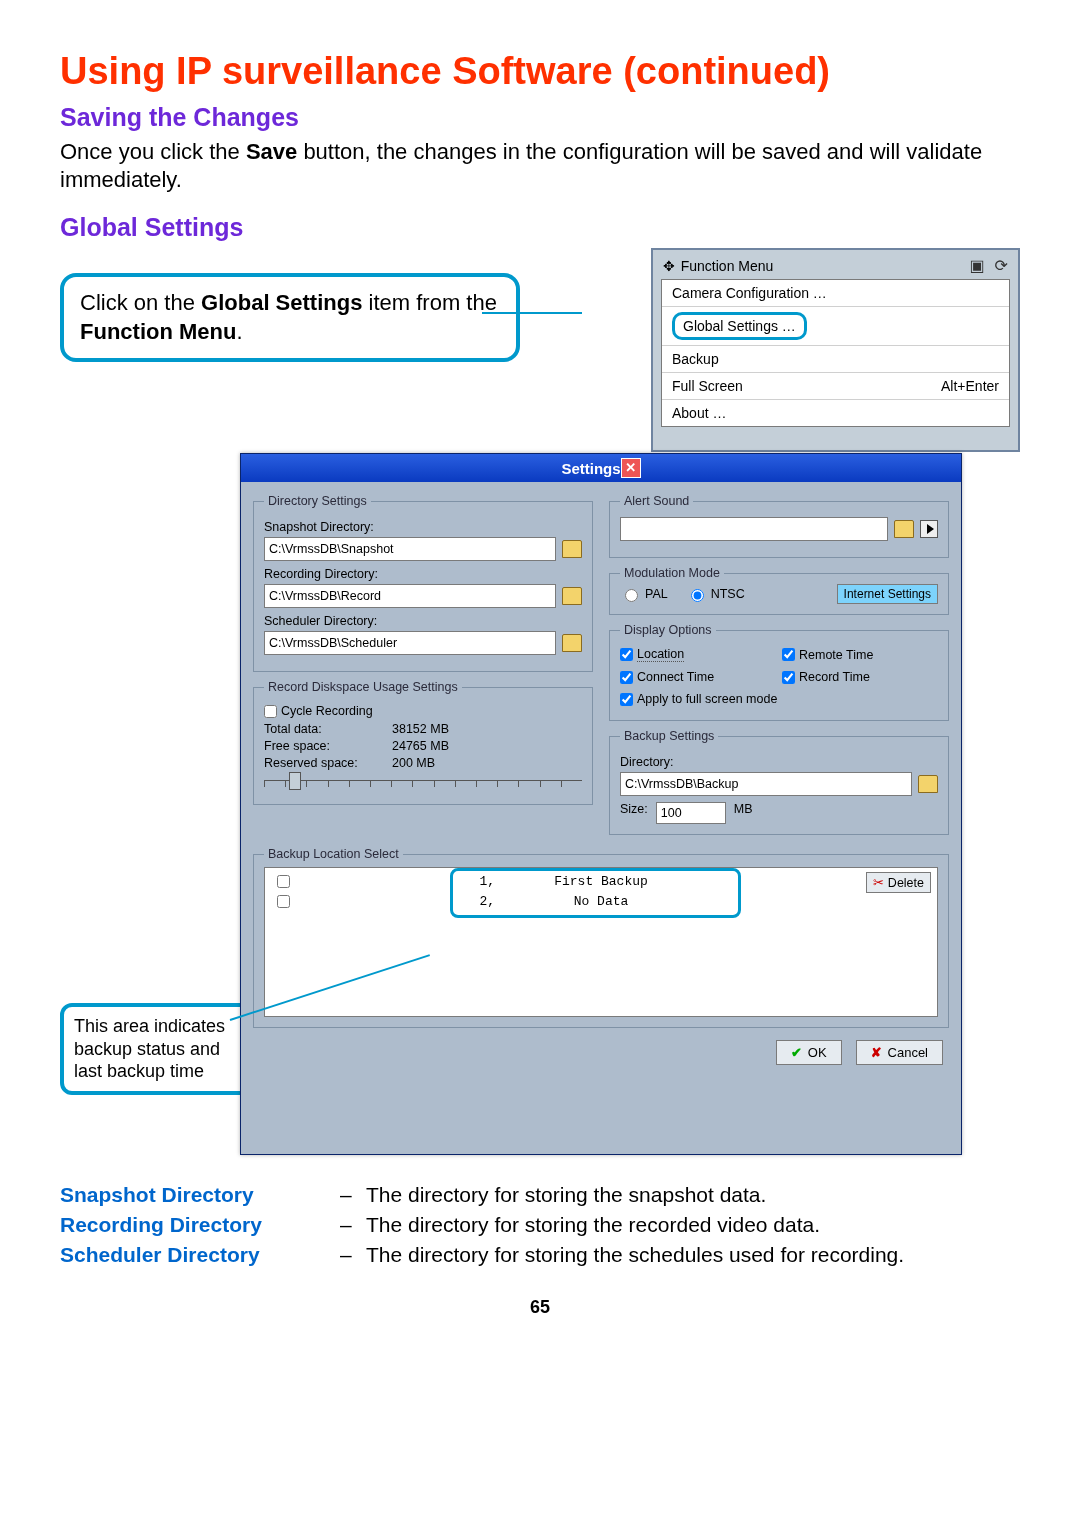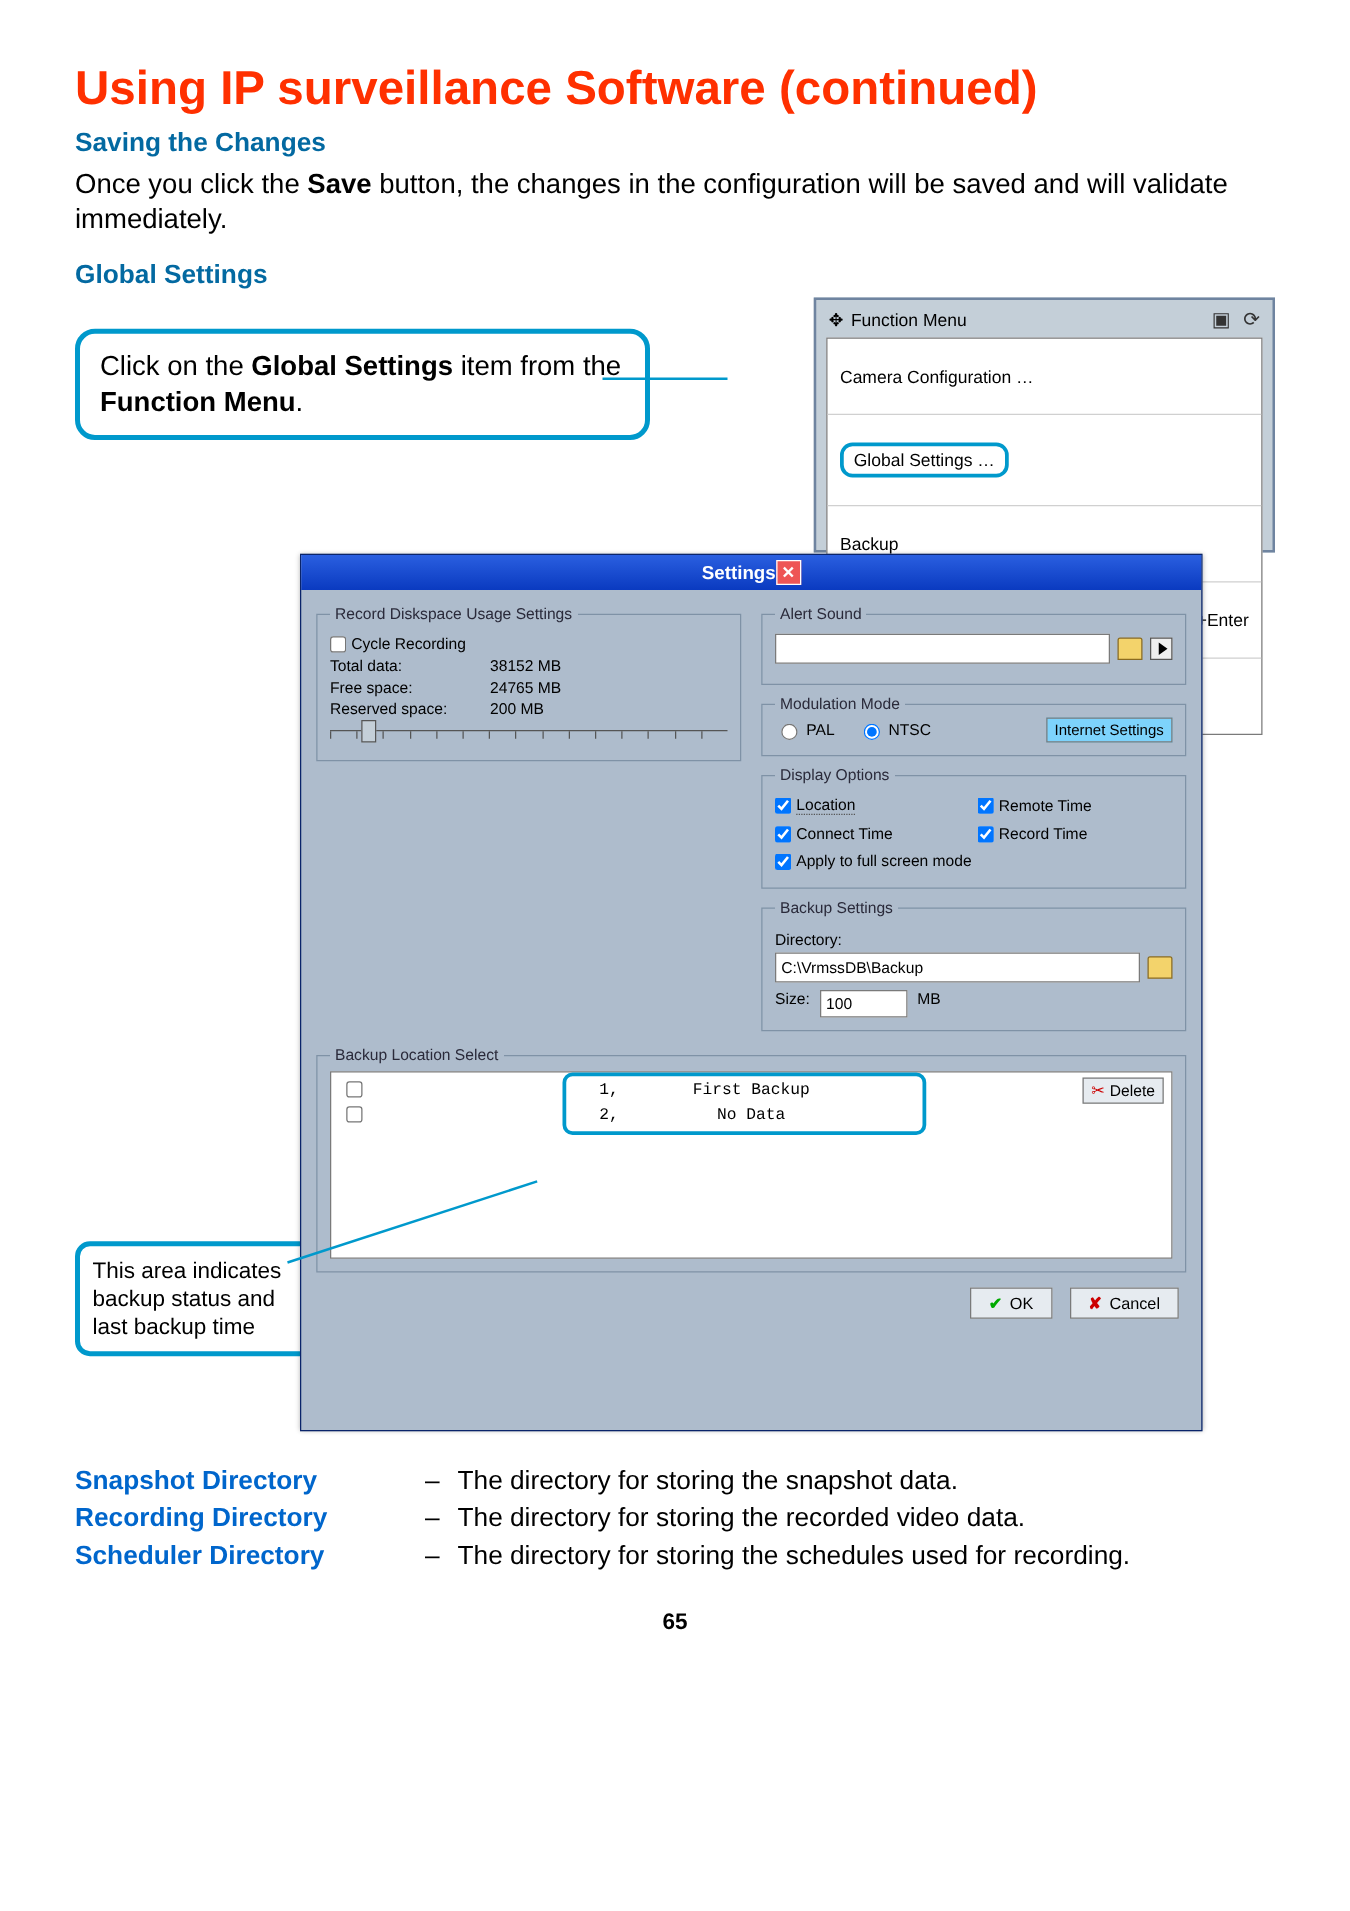--- a/index.html
+++ b/index.html
@@ -12,22 +12,22 @@
   .page {
     padding: 50px 60px 40px 60px;
   }
   .title {
     color: #ff3000;
     font-size: 38px;
     font-weight: bold;
     margin-bottom: 10px;
   }
   .sect-h {
-    color: #0369a1;
-    font-size: 21px;
+    color: #6d28d9;
+    font-size: 25px;
     font-weight: bold;
     margin: 6px 0 6px 0;
   }
   .body-text {
     font-size: 22px;
     line-height: 1.25;
     margin: 4px 0 20px 0;
   }
   .bold { font-weight: bold; }
   .row-figures {
@@ -64,21 +64,21 @@
     justify-content: space-between;
     color: #000;
   }
   .menu-title .left { display:flex; align-items:center; gap:6px; }
   .menu-body {
     background: #fff;
     margin: 0 8px 0 8px;
     border: 1px solid #7a7a7a;
   }
   .menu-item {
-    padding: 22px 10px;
+    padding: 5px 10px;
     border-bottom: 1px solid #d0d0d0;
     display: flex;
     justify-content: space-between;
   }
   .menu-item:last-child { border-bottom: none; }
   .menu-highlight {
     border: 3px solid #0099cc;
     border-radius: 10px;
     padding: 3px 8px;
   }
@@ -359,20 +359,38 @@
     <div class="conn-line2" style="left:170px; top:566px; width:210px; height:2px; transform:rotate(-18deg); transform-origin:left center;"></div>
 
     <div class="settings-dialog">
       <div class="dlg-title">
         <span>Settings</span>
         <span class="close-x">✕</span>
       </div>
       <div class="dlg-body">
 
         <div>
+          <fieldset>
+            <legend>Directory Settings</legend>
+            <div class="lbl">Snapshot Directory:</div>
+            <div class="txt-input">
+              <input type="text" value="C:\VrmssDB\Snapshot" style="">
+              <span class="folder-icon"></span>
+            </div>
+            <div class="lbl">Recording Directory:</div>
+            <div class="txt-input">
+              <input type="text" value="C:\VrmssDB\Record" style="">
+              <span class="folder-icon"></span>
+            </div>
+            <div class="lbl">Scheduler Directory:</div>
+            <div class="txt-input">
+              <input type="text" value="C:\VrmssDB\Scheduler" style="">
+              <span class="folder-icon"></span>
+            </div>
+          </fieldset>
 
           <fieldset>
             <legend>Record Diskspace Usage Settings</legend>
             <div class="chk-row">
               <input type="checkbox" style="">
               <span>Cycle Recording</span>
             </div>
             <div class="disk-row">
                 <span class="k">Total data:</span>
                 <span>38152 MB</span>

